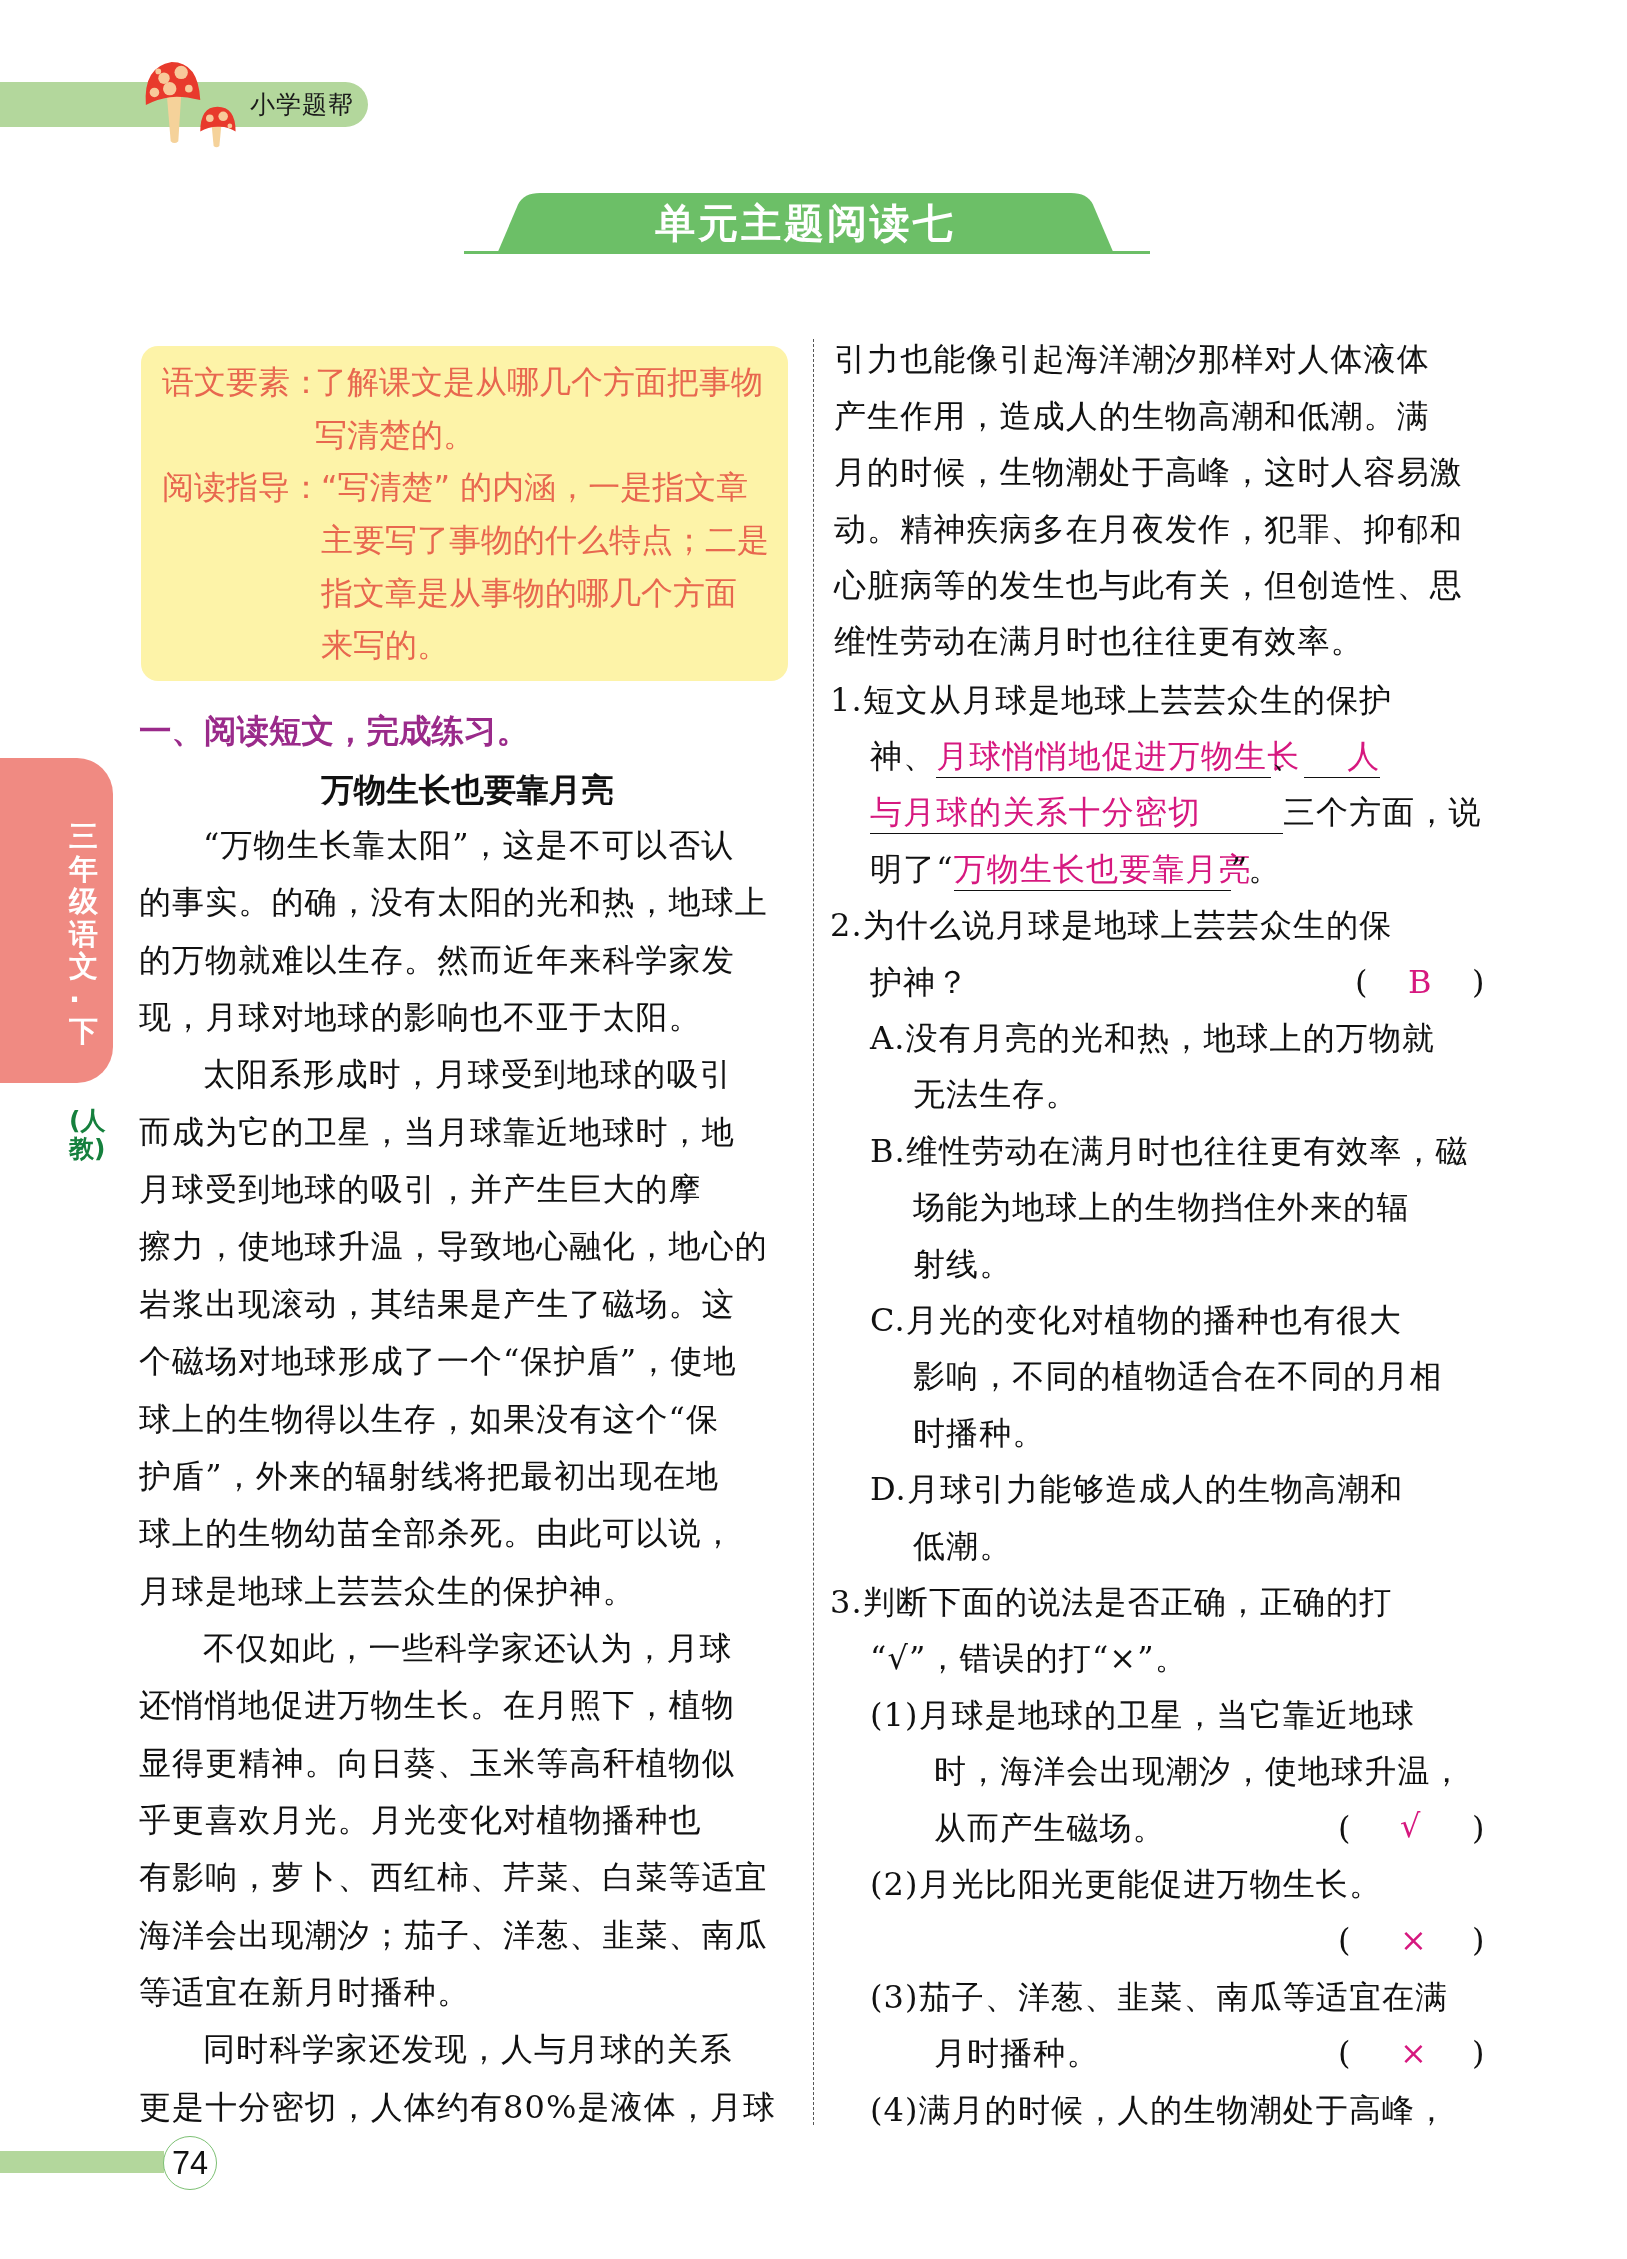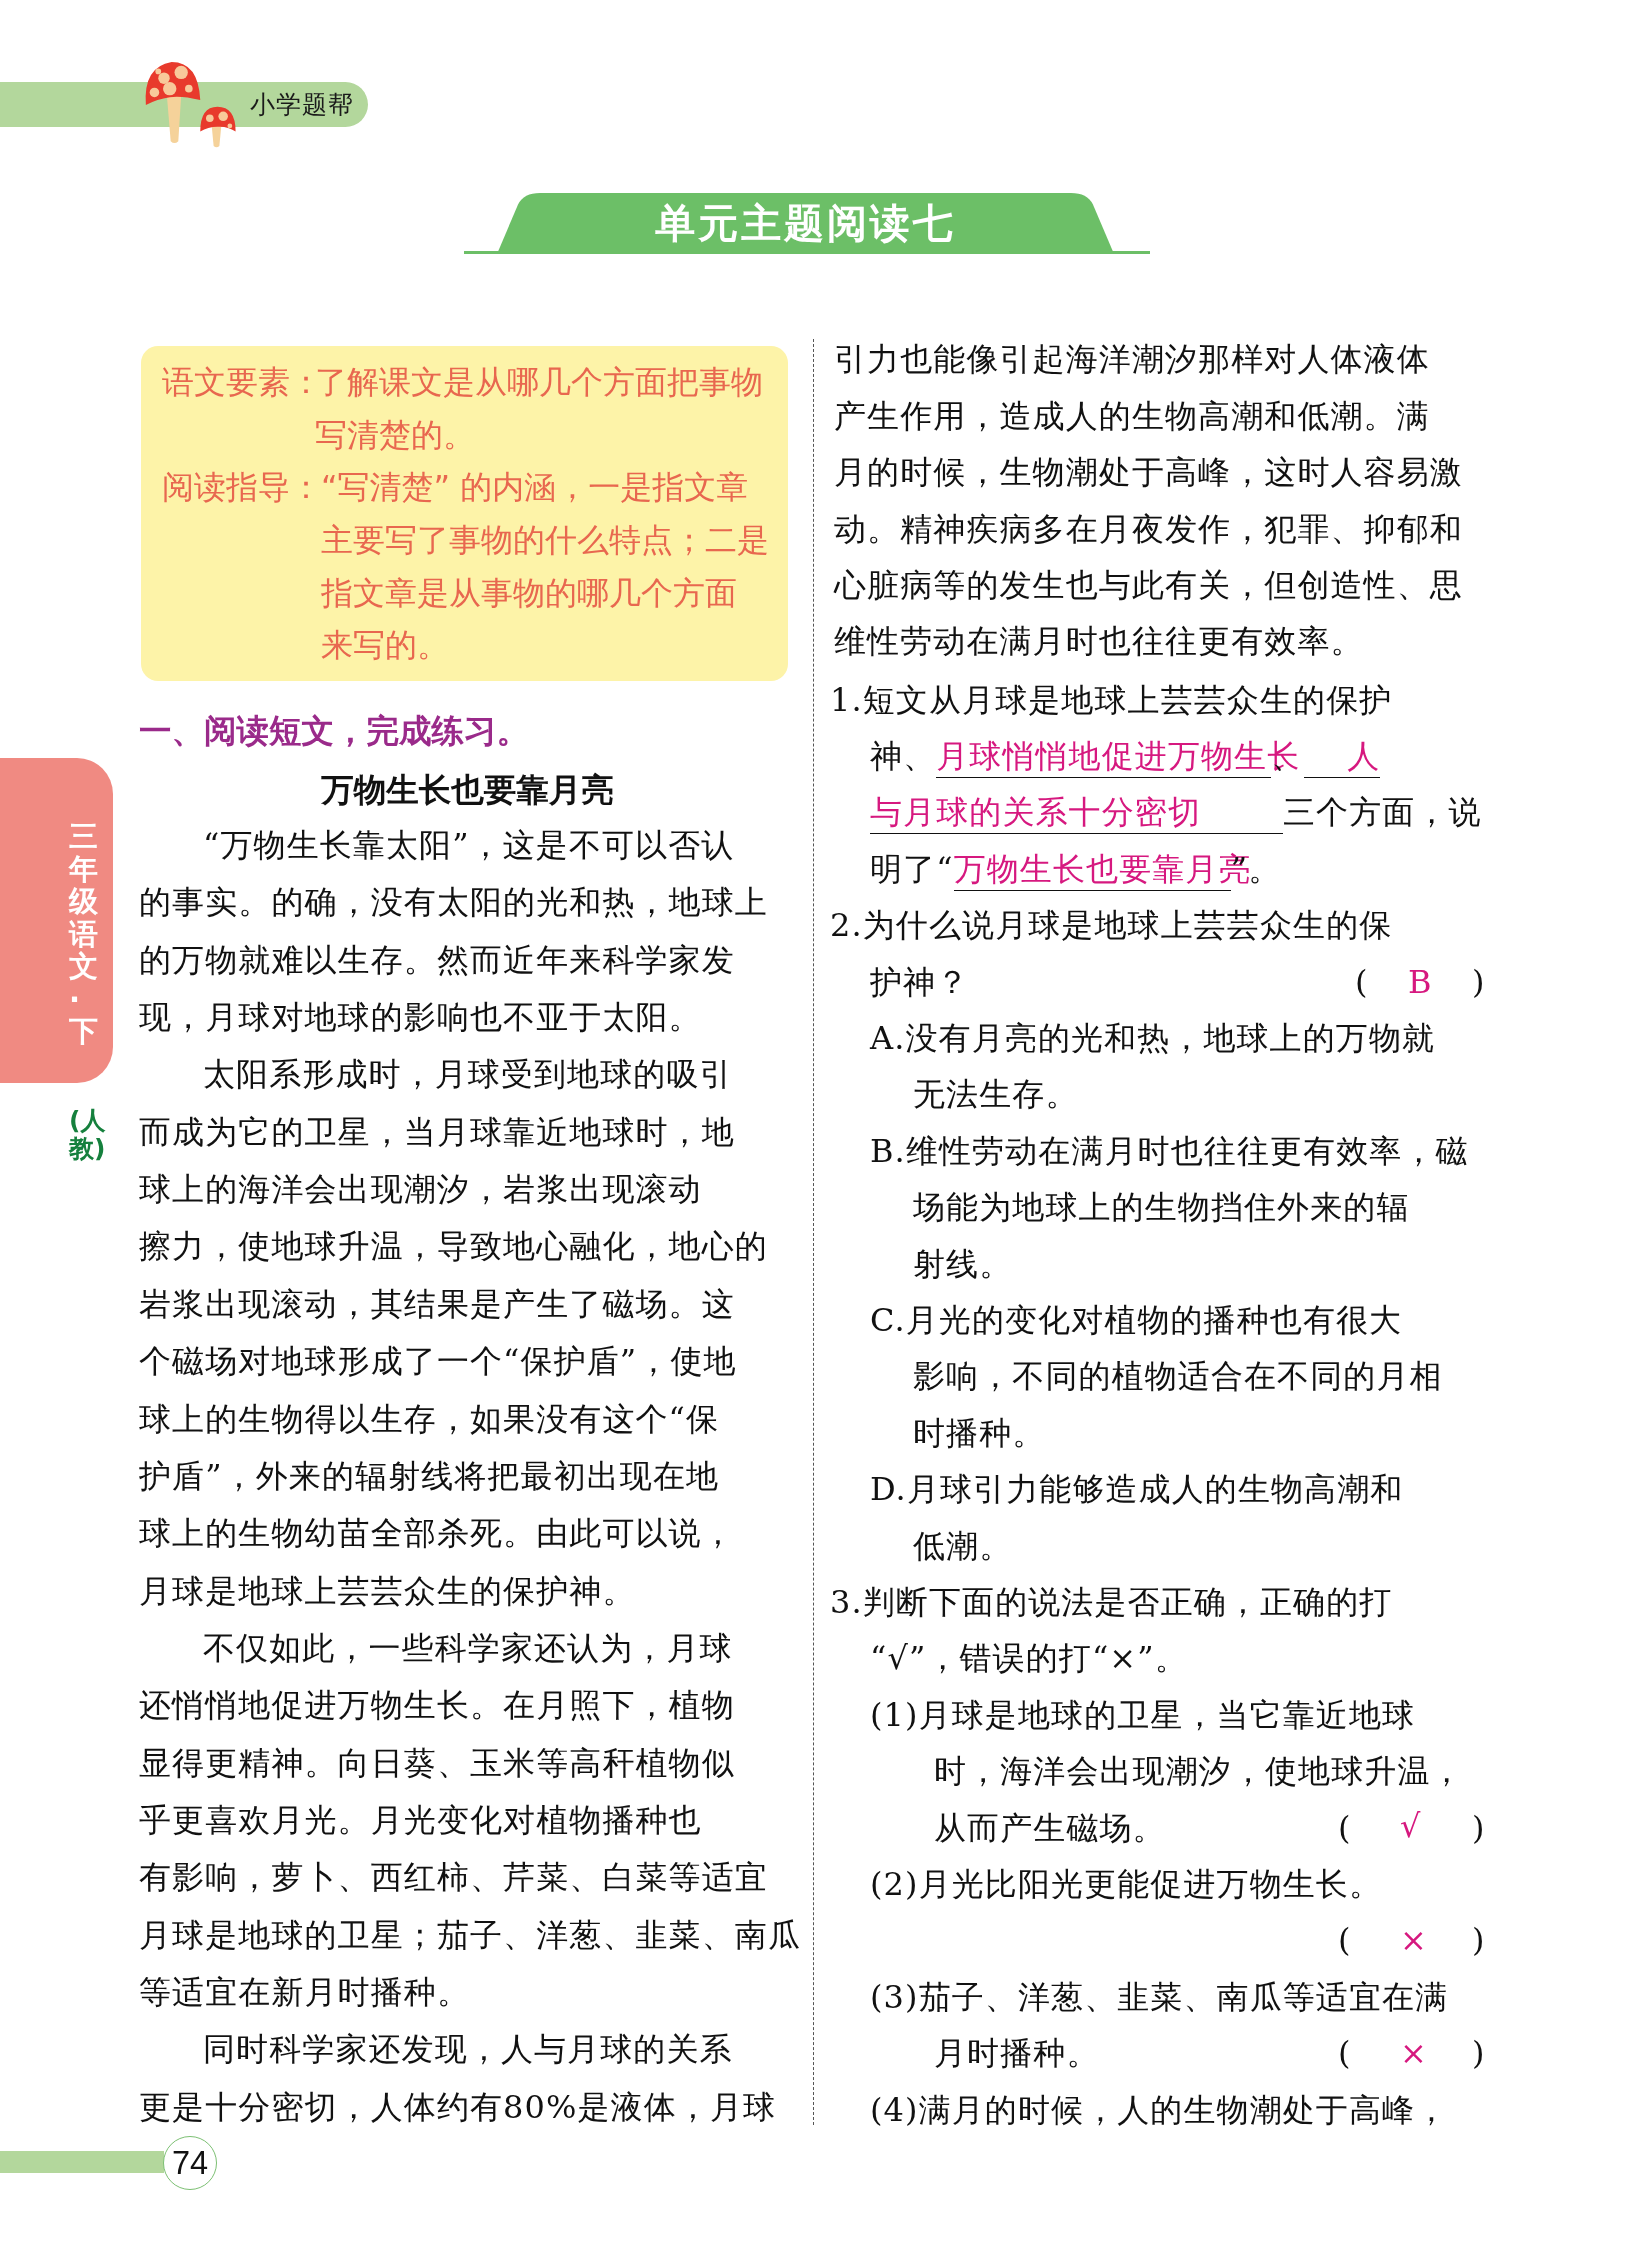--- a/index.html
+++ b/index.html
@@ -101,34 +101,34 @@
 
 <div class="abs section-heading">一、阅读短文，完成练习。</div>
 <div class="abs article-title">万物生长也要靠月亮</div>
 
 <div class="col-line" style="left:203px;top:824px">“万物生长靠太阳”，这是不可以否认</div>
 <div class="col-line" style="left:139px;top:881px">的事实。的确，没有太阳的光和热，地球上</div>
 <div class="col-line" style="left:139px;top:939px">的万物就难以生存。然而近年来科学家发</div>
 <div class="col-line" style="left:139px;top:996px">现，月球对地球的影响也不亚于太阳。</div>
 <div class="col-line" style="left:203px;top:1053px">太阳系形成时，月球受到地球的吸引</div>
 <div class="col-line" style="left:139px;top:1111px">而成为它的卫星，当月球靠近地球时，地</div>
-<div class="col-line" style="left:139px;top:1168px">球上的海洋会出现潮汐，岩浆出现滚动</div>
+<div class="col-line" style="left:139px;top:1168px">月球受到地球的吸引，并产生巨大的摩</div>
 <div class="col-line" style="left:139px;top:1225px">擦力，使地球升温，导致地心融化，地心的</div>
 <div class="col-line" style="left:139px;top:1283px">岩浆出现滚动，其结果是产生了磁场。这</div>
 <div class="col-line" style="left:139px;top:1340px">个磁场对地球形成了一个“保护盾”，使地</div>
 <div class="col-line" style="left:139px;top:1398px">球上的生物得以生存，如果没有这个“保</div>
 <div class="col-line" style="left:139px;top:1455px">护盾”，外来的辐射线将把最初出现在地</div>
 <div class="col-line" style="left:139px;top:1512px">球上的生物幼苗全部杀死。由此可以说，</div>
 <div class="col-line" style="left:139px;top:1570px">月球是地球上芸芸众生的保护神。</div>
 <div class="col-line" style="left:203px;top:1627px">不仅如此，一些科学家还认为，月球</div>
 <div class="col-line" style="left:139px;top:1684px">还悄悄地促进万物生长。在月照下，植物</div>
 <div class="col-line" style="left:139px;top:1742px">显得更精神。向日葵、玉米等高秆植物似</div>
 <div class="col-line" style="left:139px;top:1799px">乎更喜欢月光。月光变化对植物播种也</div>
 <div class="col-line" style="left:139px;top:1856px">有影响，萝卜、西红柿、芹菜、白菜等适宜</div>
-<div class="col-line" style="left:139px;top:1914px">月球是地球的卫星；茄子、洋葱、韭菜、南瓜</div>
+<div class="col-line" style="left:139px;top:1914px">海洋会出现潮汐；茄子、洋葱、韭菜、南瓜</div>
 <div class="col-line" style="left:139px;top:1971px">等适宜在新月时播种。</div>
 <div class="col-line" style="left:203px;top:2028px">同时科学家还发现，人与月球的关系</div>
 <div class="col-line" style="left:139px;top:2086px">更是十分密切，人体约有80%是液体，月球</div>
 
 <div class="abs divider"></div>
 
 <div class="col-line" style="left:834px;top:338px">引力也能像引起海洋潮汐那样对人体液体</div>
 <div class="col-line" style="left:834px;top:395px">产生作用，造成人的生物高潮和低潮。满</div>
 <div class="col-line" style="left:834px;top:451px">月的时候，生物潮处于高峰，这时人容易激</div>
 <div class="col-line" style="left:834px;top:508px">动。精神疾病多在月夜发作，犯罪、抑郁和</div>

